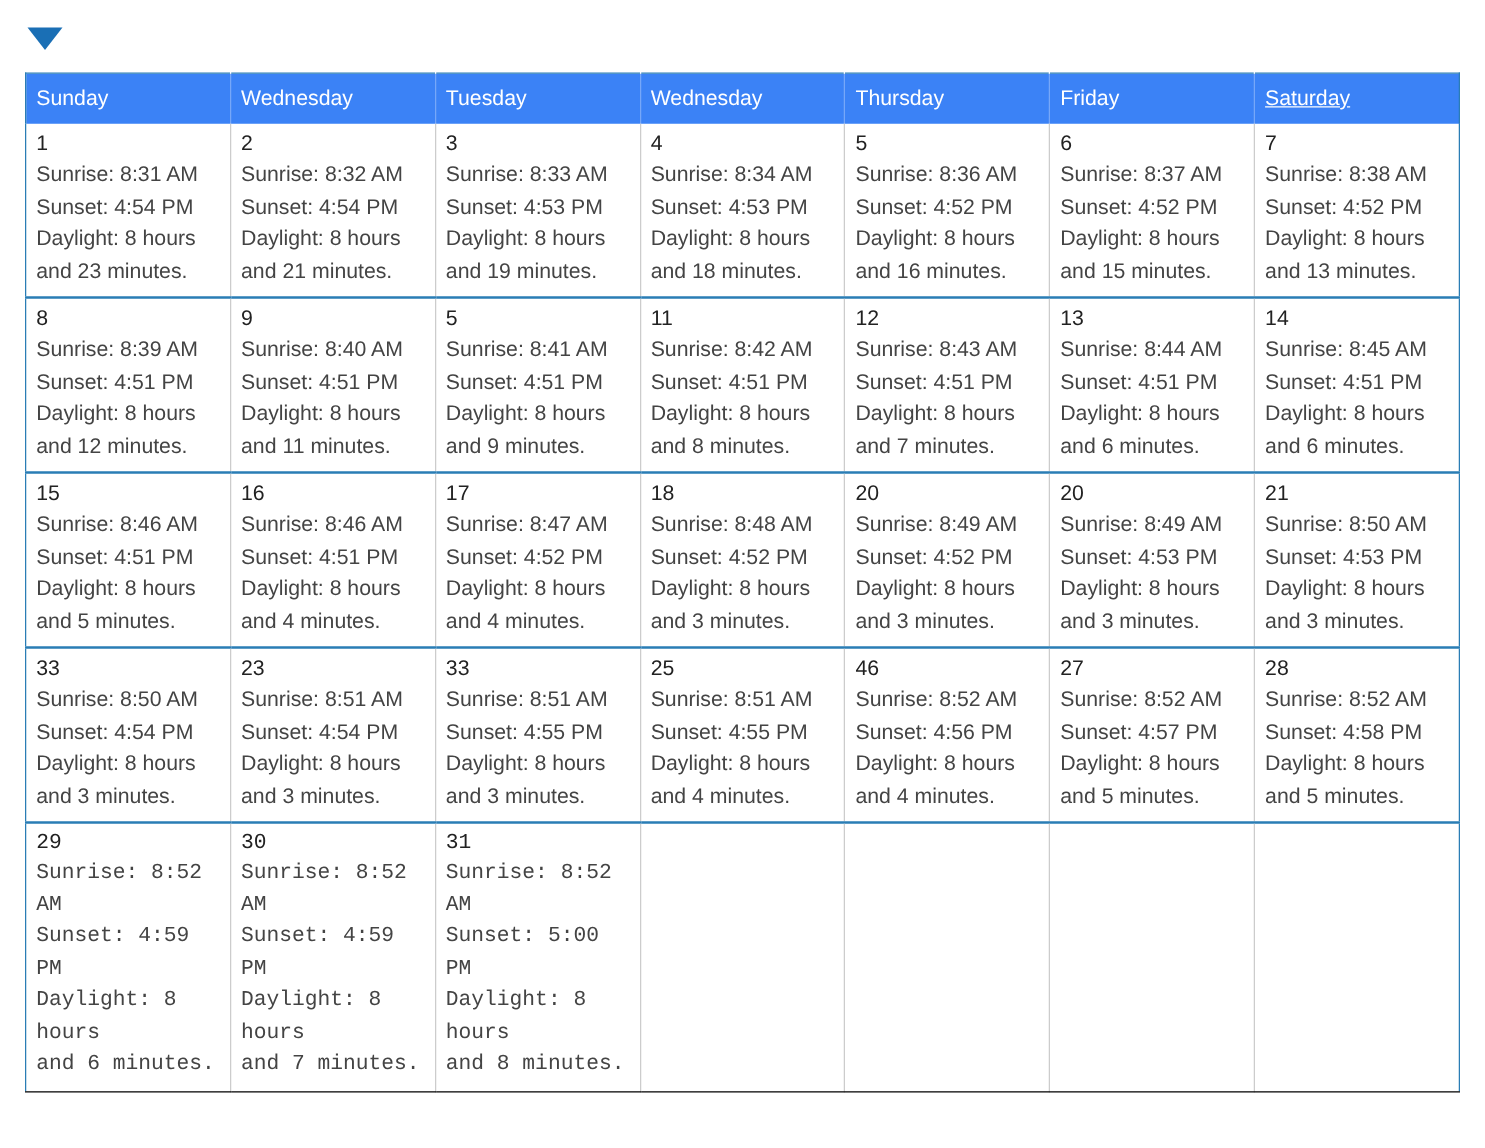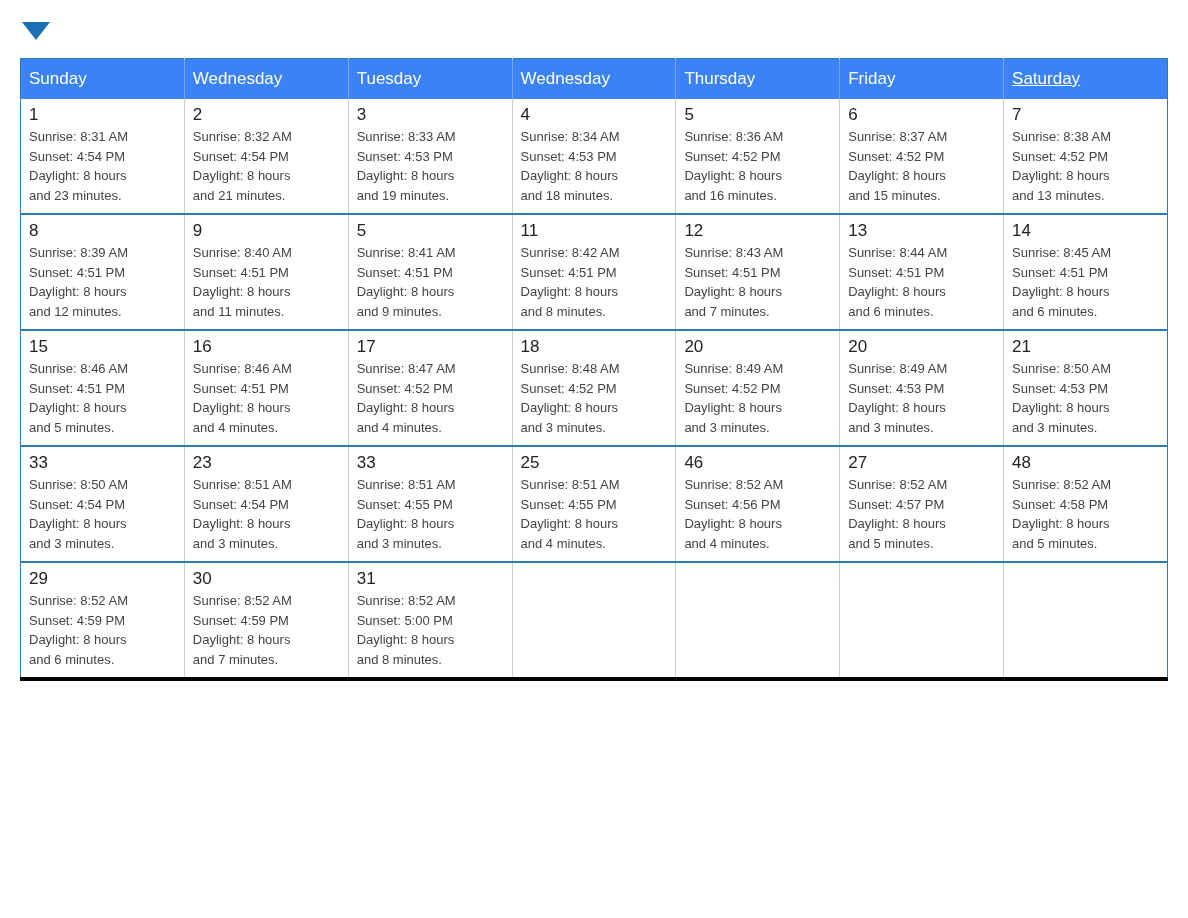--- a/index.html
+++ b/index.html
@@ -69,31 +69,32 @@
       border-bottom: 2px solid #2a7db5;
       font-size: 13.5px;
       color: #333;
       width: 14.28%;
       height: 100px;
     }
     .calendar tbody tr td:last-child {
       border-right: none;
     }
     .calendar tbody tr:last-child td {
-      border-bottom: 4px solid #000000;
+      border-bottom: 1px solid #000000;
+      font-family: Liberation Mono, monospace;
     }
     .day-num {
       font-size: 17px;
       font-weight: normal;
       color: #222;
       margin-bottom: 2px;
       display: block;
     }
     .day-info {
-      font-size: 13px;
+      font-size: 17px;
       color: #444;
       line-height: 1.5;
     }
     .empty-cell {
       background: #fff;
     }
     .logo-wrapper {
       display: flex;
       flex-direction: column;
       line-height: 1;
@@ -248,21 +249,21 @@
       </td>
         <td>
         <span class="day-num">46</span>
         <span class="day-info">Sunrise: 8:52 AM<br>Sunset: 4:56 PM<br>Daylight: 8 hours<br>and 4 minutes.</span>
       </td>
         <td>
         <span class="day-num">27</span>
         <span class="day-info">Sunrise: 8:52 AM<br>Sunset: 4:57 PM<br>Daylight: 8 hours<br>and 5 minutes.</span>
       </td>
         <td>
-        <span class="day-num">48</span>
+        <span class="day-num">28</span>
         <span class="day-info">Sunrise: 8:52 AM<br>Sunset: 4:58 PM<br>Daylight: 8 hours<br>and 5 minutes.</span>
       </td>
       </tr>
       <tr>
         <td>
         <span class="day-num">29</span>
         <span class="day-info">Sunrise: 8:52 AM<br>Sunset: 4:59 PM<br>Daylight: 8 hours<br>and 6 minutes.</span>
       </td>
         <td>
         <span class="day-num">30</span>

